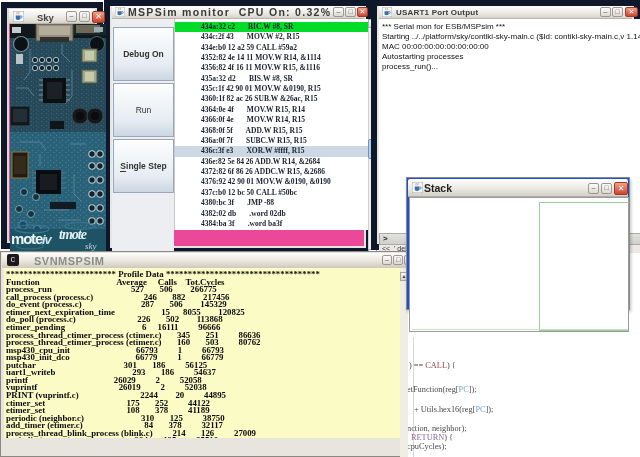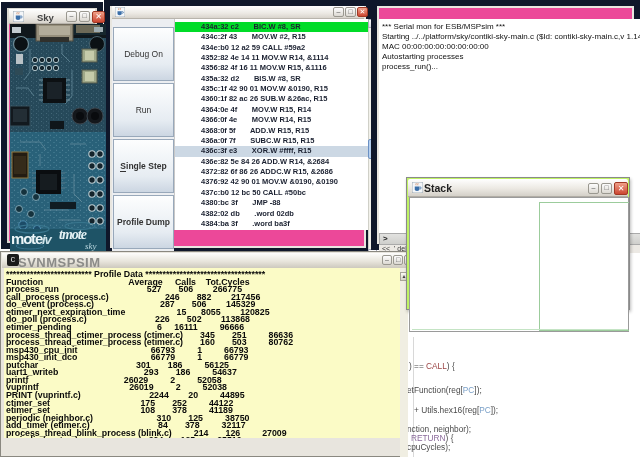--- a/index.html
+++ b/index.html
@@ -1,21 +1,21 @@
 <!DOCTYPE html>
 <html><head><meta charset="utf-8"><style>
 *{margin:0;padding:0;box-sizing:border-box}
 html,body{width:640px;height:457px;overflow:hidden;background:#fff;font-family:"Liberation Sans",sans-serif}
 .abs{position:absolute}
 .win{position:absolute;background:#ec4899;border:6px solid #0f172a;box-shadow:inset 0 0 0 2px #e8e6e0}
 .tbar{position:absolute;left:2px;right:2px;background:linear-gradient(#fefefe,#ece9e4 60%,#d8d4cc);border-bottom:1px solid #b8b4ac}
 .ttext{font-weight:bold;color:#3a3a3a}
 .wbtn{position:absolute;width:11px;height:10px;border:1px solid #9a9890;background:linear-gradient(#fdfdfd,#dcd9d2);border-radius:2px;font-size:7px;line-height:8px;text-align:center;color:#555}
 .xbtn{background:linear-gradient(#f0a088,#cc4632);border-color:#a03824;color:#fff}
-.mono{font-family:Liberation Sans, sans-serif}
+.mono{font-family:Liberation Serif, serif}
 </style></head>
 <body>
 
 <div class="abs" style="left:404px;top:337px;width:236px;height:120px;background:#fff"></div>
 <div class="abs" style="left:413px;top:337px;width:1px;height:120px;background:#d8d8d8"></div>
 <div class="abs mono" style="left:406px;top:337px;width:234px;height:120px;font-size:8.3px;color:#4a4a4a">
  <div class="abs" style="left:3px;top:24px">) == <span style="color:#9a4444">CALL</span>) {</div>
  <div class="abs" style="left:1px;top:48px">etFunction(reg[<span style="color:#7aa0c8">PC</span>]);</div>
  <div class="abs" style="left:8px;top:68px">+ Utils.hex16(reg[<span style="color:#7aa0c8">PC</span>]);</div>
  <div class="abs" style="left:1px;top:87px">nction, neighbor);</div>
@@ -24,30 +24,30 @@
 </div>
 
 <div class="win" style="left:104px;top:0;width:268px;height:254px">
  <div class="tbar" style="top:0;height:13px">
   <span class="abs" style="left:3px;top:1px;width:10px;height:10px;line-height:0"><svg width="10" height="10" viewBox="0 0 12 12">
           <rect width="12" height="12" rx="2" fill="#f4f6f8" stroke="#9aa8b4" stroke-width="1"></rect>
           <path d="M3 5h5v3.2c0 1-.8 1.6-2.5 1.6S3 9.2 3 8.2z" fill="#3a6ea8"></path>
           <path d="M8 5.6h1.4c.8 0 .8 1.8 0 1.8H8" fill="none" stroke="#3a6ea8" stroke-width=".9"></path>
           <path d="M4.4 1.2c.6.8-.6 1.4 0 2.4M6.4 1.2c.6.8-.6 1.4 0 2.4" stroke="#c87850" stroke-width=".8" fill="none"></path>
         </svg></span>
+  <span class="ttext abs" style="left:16px;top:0px;font-size:10.5px;letter-spacing:1.3px">MSPSim monitor&nbsp; CPU On: 0.32%</span>
   <span class="wbtn" style="left:221px;top:1px">–</span>
   <span class="wbtn" style="left:233px;top:1px">□</span>
   <span class="wbtn xbtn" style="left:245px;top:1px">✕</span>
  </div>
 
  <div class="abs" style="left:2px;top:13px;width:62px;height:239px;background:#eceef1"></div>
- <div class="abs" style="left:3px;top:21px;width:61px;height:54px;background:linear-gradient(#fdfefe,#e6ecf2 70%,#ccd6e2);border:1px solid #98a8ba;font-size:8.5px;font-weight:normal;color:#333;display:flex;align-items:center;justify-content:center">Debug On</div>
+ <div class="abs" style="left:3px;top:21px;width:61px;height:54px;background:linear-gradient(#fdfefe,#e6ecf2 70%,#ccd6e2);border:1px solid #98a8ba;font-size:8.5px;font-weight:bold;color:#333;display:flex;align-items:center;justify-content:center">Debug On</div>
  <div class="abs" style="left:3px;top:77px;width:61px;height:54px;background:linear-gradient(#fdfefe,#e6ecf2 70%,#ccd6e2);border:1px solid #98a8ba;font-size:8.5px;font-weight:normal;color:#333;display:flex;align-items:center;justify-content:center">Run</div>
  <div class="abs" style="left:3px;top:133px;width:61px;height:54px;background:linear-gradient(#fdfefe,#e6ecf2 70%,#ccd6e2);border:1px solid #98a8ba;font-size:8.5px;font-weight:bold;color:#333;display:flex;align-items:center;justify-content:center"><span style="border-bottom:1px solid #333">S</span>ingle&nbsp;Step</div>
- <div class="abs" style="left:3px;top:189px;width:61px;height:54px;background:linear-gradient(#fdfefe,#e6ecf2 70%,#ccd6e2);border:1px solid #98a8ba;font-size:8.5px;font-weight:bold;color:#333;display:flex;align-items:center;justify-content:center">Profile Dump</div>
 
  <div class="abs" style="left:64px;top:13px;width:194px;height:211px;background:#fff;border-left:1px solid #c8c8c8"></div>
  <div class="abs" style="left:65px;top:15.6px;width:193px;height:10.4px;background:#00dc28"></div>
  <div class="abs" style="left:65px;top:140.1px;width:193px;height:10.6px;background:#ccd8e4"></div>
  <pre class="abs mono" style="left:91px;top:15.8px;font-size:7.5px;line-height:10.37px;color:#1a2030;font-weight:bold">434a:32 c2       BIC.W #8, SR
 434c:2f 43       MOV.W #2, R15
 434e:b0 12 a2 59 CALL #59a2
 4352:82 4e 14 11 MOV.W R14, &amp;1114
 4356:82 4f 16 11 MOV.W R15, &amp;1116
 435a:32 d2       BIS.W #8, SR
@@ -67,20 +67,32 @@
 4384:ba 3f       .word ba3f</pre>
 
 
  <div class="abs" style="left:258px;top:13px;width:9px;height:239px;background:#f2f1ea;border-left:1px solid #d0d0c8"></div>
  <div class="abs" style="left:258px;top:133px;width:9px;height:20px;background:linear-gradient(90deg,#bcd4f0,#8cb0dc);border:1px solid #6a90c4;border-radius:2px"></div>
  <div class="abs" style="left:258px;top:13px;width:9px;height:9px;background:linear-gradient(#fcfcfc,#d8dce4);border:1px solid #aab;font-size:5px;text-align:center;line-height:8px;color:#567">▲</div>
  <div class="abs" style="left:258px;top:243px;width:9px;height:9px;background:linear-gradient(#fcfcfc,#d8dce4);border:1px solid #aab;font-size:5px;text-align:center;line-height:8px;color:#567">▼</div>
 </div>
 
 <div class="win" style="left:371px;top:0;width:269px;height:250px">
+ <div class="tbar" style="top:0;height:13px">
+  <span class="abs" style="left:3px;top:1px;width:10px;height:10px;line-height:0"><svg width="10" height="10" viewBox="0 0 12 12">
+          <rect width="12" height="12" rx="2" fill="#f4f6f8" stroke="#9aa8b4" stroke-width="1"></rect>
+          <path d="M3 5h5v3.2c0 1-.8 1.6-2.5 1.6S3 9.2 3 8.2z" fill="#3a6ea8"></path>
+          <path d="M8 5.6h1.4c.8 0 .8 1.8 0 1.8H8" fill="none" stroke="#3a6ea8" stroke-width=".9"></path>
+          <path d="M4.4 1.2c.6.8-.6 1.4 0 2.4M6.4 1.2c.6.8-.6 1.4 0 2.4" stroke="#c87850" stroke-width=".8" fill="none"></path>
+        </svg></span>
+  <span class="ttext abs" style="left:17px;top:1.5px;font-size:8px;letter-spacing:.2px">USART1 Port Output</span>
+  <span class="wbtn" style="left:221px;top:1px">–</span>
+  <span class="wbtn" style="left:233px;top:1px">□</span>
+  <span class="wbtn xbtn" style="left:246px;top:1px;width:13px">✕</span>
+ </div>
  <div class="abs" style="left:2px;top:13px;width:265px;height:214px;background:#fff;overflow:hidden">
   <div class="abs" style="left:3px;top:3px;width:400px;font-size:8px;line-height:10px;color:#111;white-space:nowrap">
    *** Serial mon for ESB/MSPsim ***<br>
    Starting ../../platform/sky/contiki-sky-main.c ($Id: contiki-sky-main.c,v 1.14 2007/11<br>
    MAC 00:00:00:00:00:00:00:00<br>
    Autostarting processes<br>
    process_run()...
   </div>
  </div>
  <div class="abs" style="left:2px;top:227px;width:265px;height:12px;background:linear-gradient(#e2e2e0,#cfcfcc);border:1px solid #aaa">
@@ -226,21 +238,21 @@
   <text x="75" y="225" font-family="Liberation Serif,serif" font-size="9" font-style="italic" fill="#b9d6de">sky</text>
  </svg>
  <div class="abs" style="left:3px;top:243px;width:96px;height:4px;background:#cfd4da">
   <div class="abs" style="left:10px;top:0;width:30px;height:4px;background:#3a4a7a"></div>
  </div>
 </div>
 
 <div class="abs" style="left:0;top:251px;width:407px;height:206px;background:#e8e5de;border:1px solid #8a8880">
  <div class="abs" style="left:1px;top:1px;right:0;height:15px;background:linear-gradient(#fdfdfc,#e8e5dc 55%,#cdc9be)">
   <span class="abs" style="left:5px;top:1px;width:12px;height:12px;background:#1a1a1a;border-radius:2px;color:#eee;font-size:8px;line-height:12px;text-align:center;font-family:'Liberation Mono',monospace">C</span>
-  <span class="abs" style="left:16px;top:2px;font-size:13px;font-weight:bold;color:#8b8b88;letter-spacing:.5px">SVNMSPSIM</span>
+  <span class="abs" style="left:32px;top:2px;font-size:11px;font-weight:bold;color:#8b8b88;letter-spacing:.5px">SVNMSPSIM</span>
   <span class="wbtn" style="left:380px;top:2px;width:10px">–</span>
   <span class="wbtn" style="left:391px;top:2px;width:10px">□</span>
   <span class="wbtn" style="left:402px;top:2px;width:10px">✕</span>
  </div>
  <div class="abs" style="left:3px;top:16px;width:396px;height:170px;background:#fbfbc6;overflow:hidden">
   <pre class="mono abs" style="left:2px;top:3px;font-size:8.8px;line-height:7.56px;font-weight:bold;color:#0a0a0a;letter-spacing:0">************************* Profile Data ***********************************
 Function                                   Average     Calls    Tot.Cycles
 process_run                                    527       506        266775
 call_process (process.c)                       246       882        217456
 do_event (process.c)                           287       506        145329
@@ -263,21 +275,21 @@
 process_thread_blink_process (blink.c)         214       126         27009
 periodic (route.c)                             204       125         25510
 timer_expired                                   22      1130         24868
 update_time (etimer.c)                          26       753         19849
 etimer_request_poll                             27       502         14071</pre>
  </div>
  <div class="abs" style="left:399px;top:16px;width:8px;height:190px;background:#f0eee2"></div>
  <div class="abs" style="left:399px;top:20px;width:8px;height:9px;background:linear-gradient(#fbfaf4,#d8d5c8);border:1px solid #a8a598;font-size:5px;line-height:7px;text-align:center;color:#444">▲</div>
 </div>
 
-<div class="abs" style="left:406px;top:177px;width:224px;height:133px;background:#bef264;border:1px solid #8a8a8a;box-shadow:1px 2px 3px rgba(0,0,0,.25)">
+<div class="abs" style="left:406px;top:177px;width:224px;height:133px;background:#1d4ed8;border:1px solid #8a8a8a;box-shadow:1px 2px 3px rgba(0,0,0,.25)">
  <div class="abs" style="left:1px;top:1px;right:1px;height:18px;background:linear-gradient(#ffffff,#ece9e3 55%,#d4d0c8);border-bottom:1px solid #b0aca4;border-radius:2px 2px 0 0">
   <span class="abs" style="left:4px;top:3px;width:11px;height:11px;line-height:0"><svg width="11" height="11" viewBox="0 0 12 12">
           <rect width="12" height="12" rx="2" fill="#f4f6f8" stroke="#9aa8b4" stroke-width="1"></rect>
           <path d="M3 5h5v3.2c0 1-.8 1.6-2.5 1.6S3 9.2 3 8.2z" fill="#3a6ea8"></path>
           <path d="M8 5.6h1.4c.8 0 .8 1.8 0 1.8H8" fill="none" stroke="#3a6ea8" stroke-width=".9"></path>
           <path d="M4.4 1.2c.6.8-.6 1.4 0 2.4M6.4 1.2c.6.8-.6 1.4 0 2.4" stroke="#c87850" stroke-width=".8" fill="none"></path>
         </svg></span>
   <span class="abs" style="left:16px;top:3px;font-size:10.5px;font-weight:bold;color:#222">Stack</span>
   <span class="wbtn" style="left:180px;top:4px;width:11px;height:11px">–</span>
   <span class="wbtn" style="left:193px;top:4px;width:11px;height:11px">□</span>

